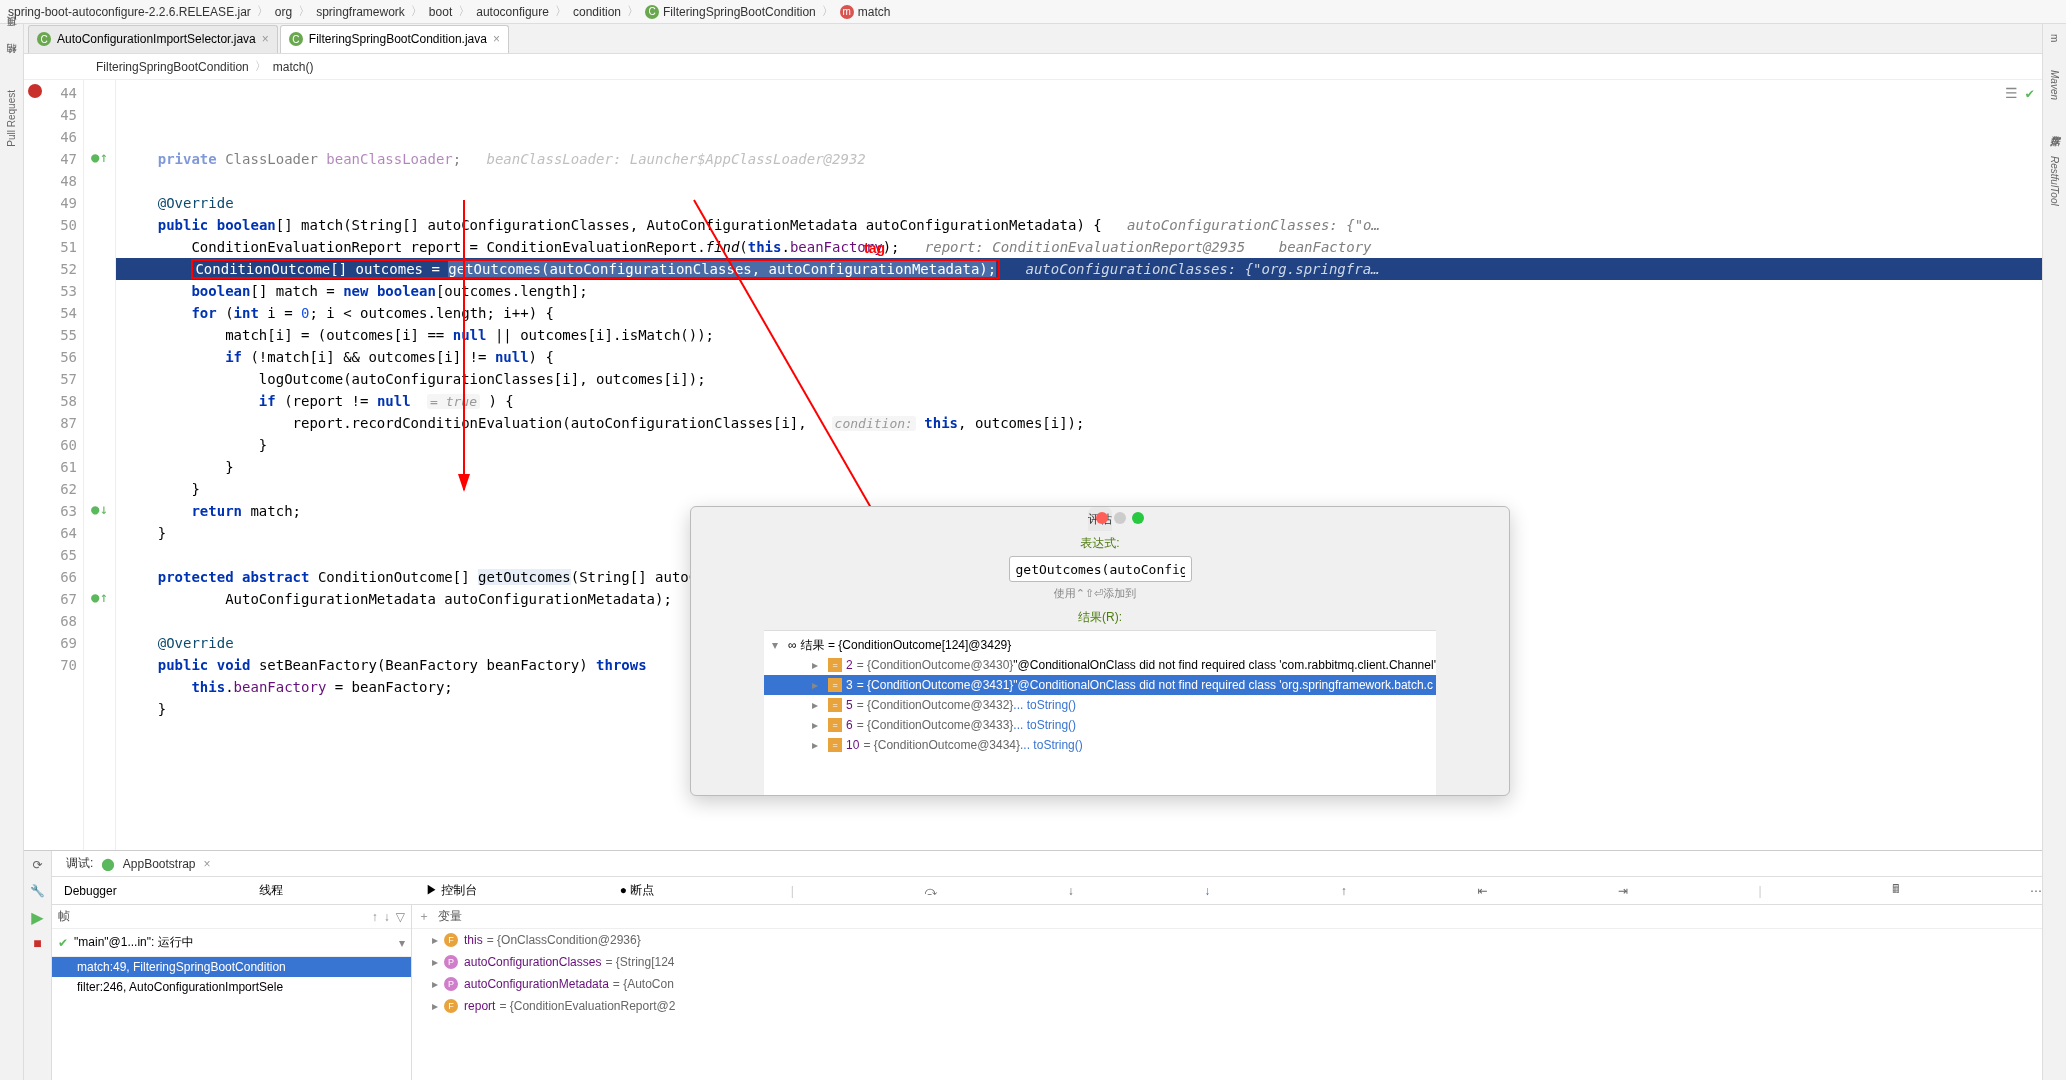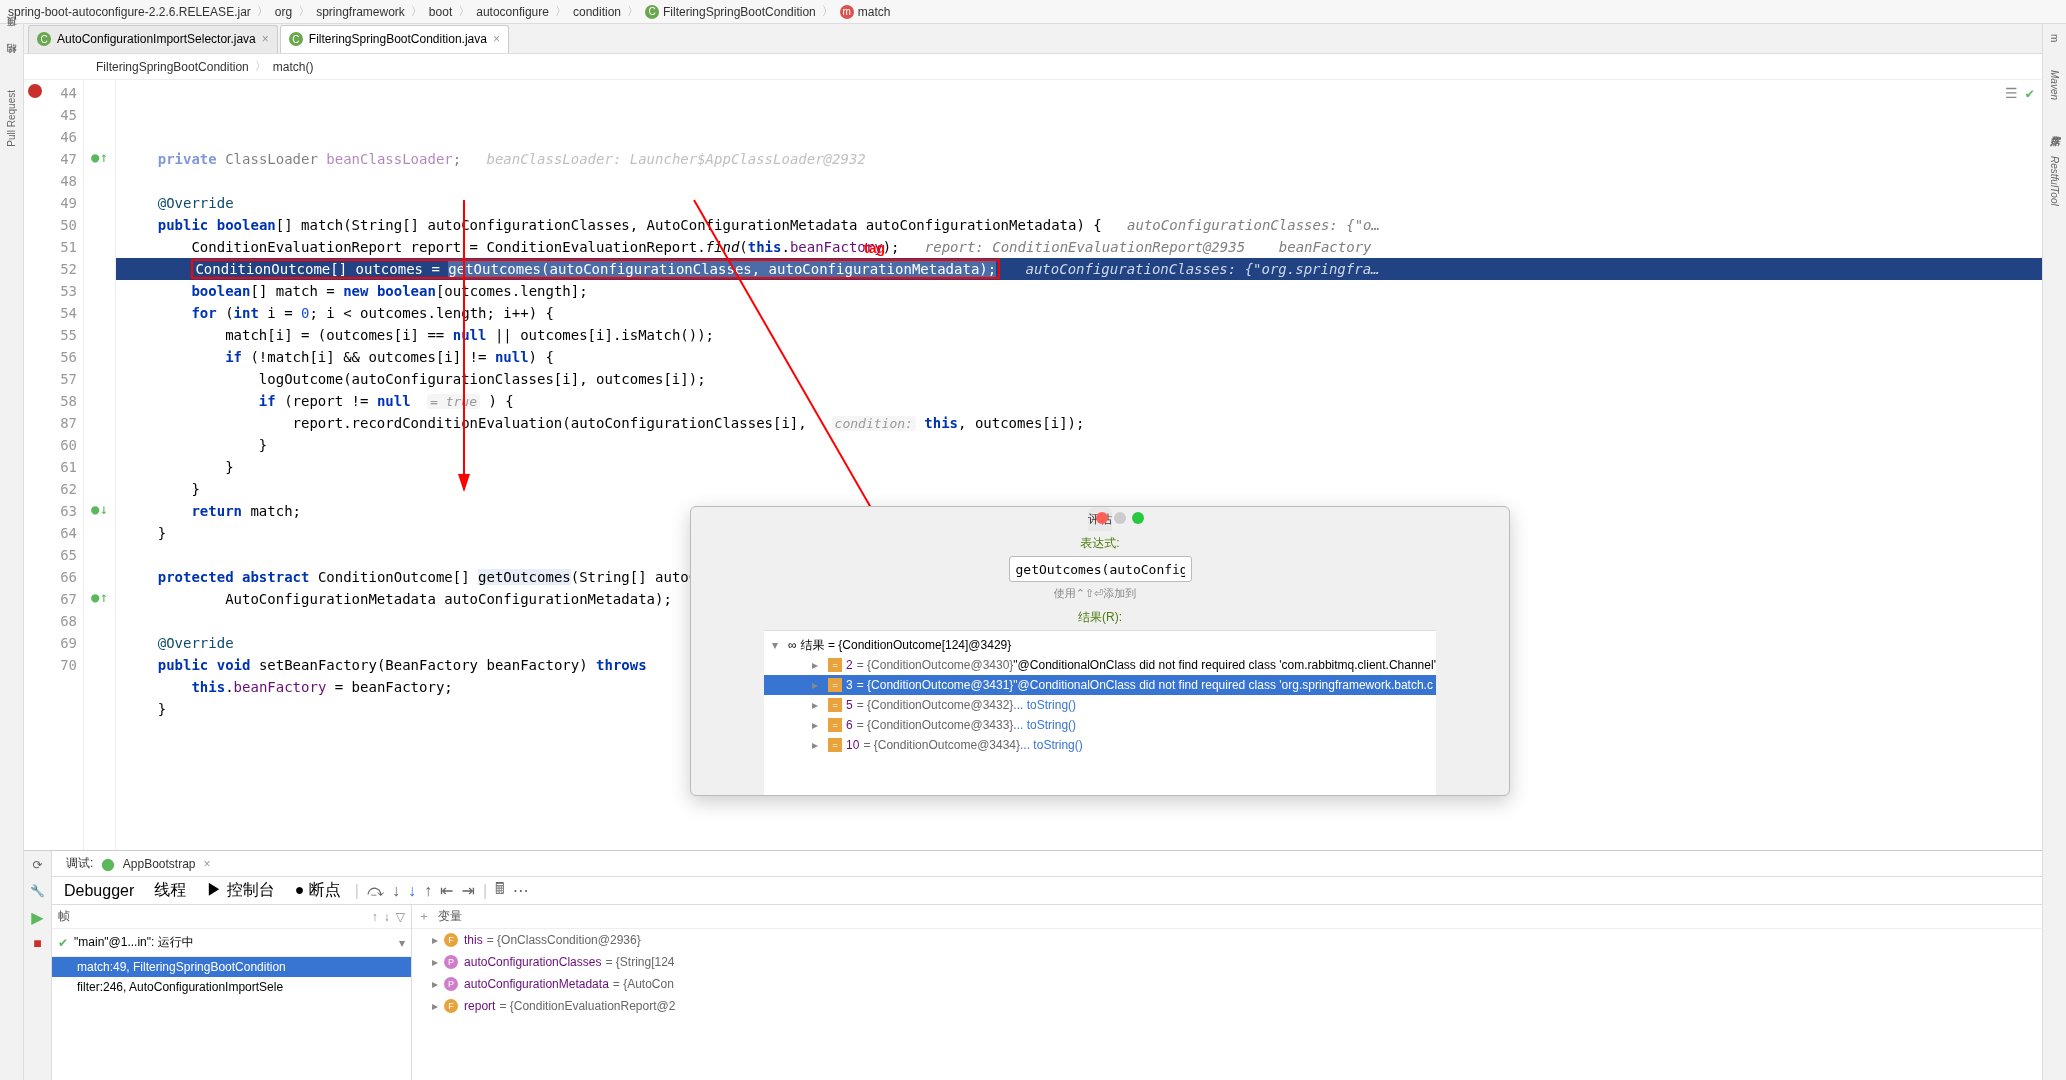--- a/index.html
+++ b/index.html
@@ -42,21 +42,21 @@
 .annot-tag { position:absolute; color:red; font-size:14px; font-weight:bold;}
 svg.overlay { position:absolute; top:0; left:0; pointer-events:none; }
 .debug-panel { height:230px; border-top:1px solid #ccc; display:flex; background:#fff; }
 .debug-left-icons { width:28px; background:#f2f2f2; border-right:1px solid #ddd; display:flex; flex-direction:column; align-items:center; gap:6px; padding-top:4px; color:#666;}
 .debug-left-icons div { width:20px; height:20px; display:flex; align-items:center; justify-content:center; cursor:pointer;}
 .run-icon{color:#5cb85c; font-size:16px;}
 .stop-icon{color:#c9302c; font-size:14px;}
 .debug-body { flex:1; display:flex; flex-direction:column; }
 .debug-tabs { height:26px; display:flex; align-items:center; border-bottom:1px solid #ddd; padding-left:6px; }
 .dtab { padding:4px 8px; font-size:12px; color:#333; cursor:pointer;}
-.debug-toolbar { height:28px; display:flex; align-items:center; border-bottom:1px solid #ddd; padding-left:6px; gap:8px; font-size:16px;}
+.debug-toolbar { height:28px; display:flex; align-items:center; border-bottom:1px solid #ddd; padding-left:6px; gap:8px; font-size:12px;justify-content:space-between;}
 .debug-toolbar .sub { padding:2px 6px; cursor:pointer;}
 .debug-toolbar .icon { color:#666; cursor:pointer; }
 .debug-cols { flex:1; display:flex; }
 .frames-col { width:360px; border-right:1px solid #ddd; display:flex; flex-direction:column; }
 .frames-header { height:24px; display:flex; align-items:center; justify-content:space-between; padding:0 6px; border-bottom:1px solid #eee; font-size:12px; color:#555;}
 .frames-header .ricons{display:flex; gap:6px; color:#888;}
 .thread-row {height:28px; display:flex; align-items:center; padding:0 6px; font-size:12px; border-bottom:1px solid #eee;}
 .thread-row .ok{color:#5cb85c; margin-right:6px;}
 .frame-item { height:20px; display:flex; align-items:center; padding:0 25px; font-size:12px;}
 .frame-item.sel { background:#3874d1; color:#fff;}

